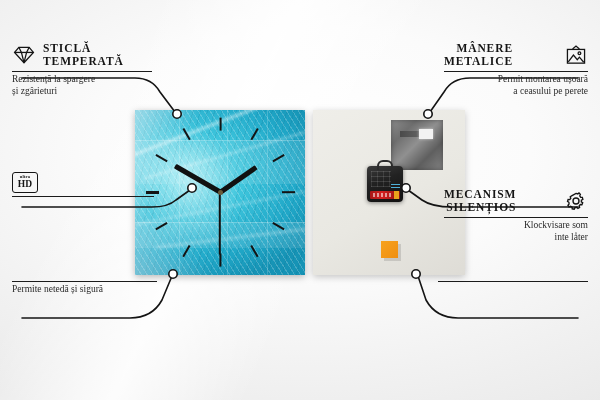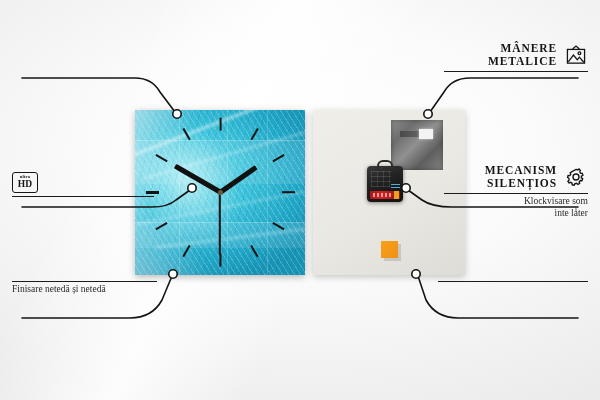--- a/index.html
+++ b/index.html
@@ -123,21 +123,21 @@
     position:absolute; left:68px; top:131px; width:17px; height:17px;
     background:linear-gradient(135deg,#f7a21e 0%,#ef8f12 100%);
     box-shadow:3px 3px 0 rgba(0,0,0,.12);
   }
 
   
   #links { position:absolute; left:0; top:0; width:600px; height:400px; pointer-events:none; }
 
   .callout { position:absolute; }
   .callout .head { display:flex; align-items:center; gap:7px; }
-  .callout.right .head { justify-content:flex-end; }
+  .callout.right .head { justify-content:space-between; }
   .callout .title {
     font-family:"Liberation Serif", serif;
     font-size:11.5px; font-weight:700; color:#151515;
     letter-spacing:.9px; line-height:13px; text-transform:uppercase;
     white-space:pre-line;
   }
   .callout.left .title { text-align:left; }
   .callout.right .title { text-align:right; }
   .callout .rule { height:1px; background:#1b1b1b; margin-top:3px; }
   .callout .sub {
@@ -156,21 +156,21 @@
     line-height:1;
   }
   .hdbox .u { font-size:4.6px; font-weight:700; letter-spacing:.2px; color:#151515; }
   .hdbox .h { font-size:9.5px; font-weight:700; letter-spacing:.2px; color:#151515; margin-top:.5px; }
 
   
   #c-glass   { left:12px;  top:42px;  width:140px; }
   #c-print   { left:12px;  top:172px; width:142px; }
   #c-edges   { left:12px;  top:278px; width:145px; }
   #c-hooks   { left:444px; top:42px;  width:144px; }
-  #c-mech    { left:444px; top:164px; width:144px; }
+  #c-mech    { left:444px; top:188px; width:144px; }
   #c-spacer  { left:438px; top:278px; width:150px; }
 </style>
 </head>
 <body>
 
 <div id="stage">
   <div class="bg-sheen"></div>
 
   <div id="product">
 
@@ -236,52 +236,73 @@
     <g fill="#ffffff" stroke="#141414" stroke-width="1.6">
       <circle cx="177" cy="114" r="4.2"></circle>
       <circle cx="192" cy="188" r="4.2"></circle>
       <circle cx="173" cy="274" r="4.2"></circle>
       <circle cx="428" cy="114" r="4.2"></circle>
       <circle cx="406" cy="188" r="4.2"></circle>
       <circle cx="416" cy="274" r="4.2"></circle>
     </g>
   </svg>
 
+  <div class="callout left" id="c-glass">
+    <div class="head">
+      <span class="ico">
+        <svg viewBox="0 0 28 24">
+            <g fill="none" stroke="currentColor" stroke-width="1.5">
+          <path d="M3 9 L8 3 H20 L25 9 L14 21 Z"></path>
+          <path d="M3 9 H25"></path>
+              <path d="M8 3 L11 9 L14 21"></path>
+              <path d="M20 3 L17 9 L14 21"></path>
+        </g>
+          </svg>
+      </span>
+      <span class="title">STICLĂ
+TEMPERATĂ</span>
+    </div>
+    <div class="rule"></div>
+    <div class="sub">Rezistență la spargere
+și zgârieturi</div>
+  </div>
 
   <div class="callout left" id="c-print">
     <div class="head">
       <span class="ico hdbox">
         <span class="u">ultra</span>
         <span class="h">HD</span>
       </span>
     </div>
     <div class="rule"></div>
   </div>
 
   <div class="callout left" id="c-edges">
     <div class="rule"></div>
-    <div class="sub">Finisare netedă și netedă</div>
+    <div class="sub">Permite netedă și sigură</div>
   </div>
 
   <div class="callout right" id="c-hooks">
     <div class="head">
       <span class="title">MÂNERE
 METALICE</span>
       <span class="ico">
         <svg viewBox="0 0 28 24">
             <g fill="none" stroke="currentColor" stroke-width="1.5">
           <path d="M10 5 L14 1.5 L18 5"></path>
           <rect x="4" y="5.5" width="20" height="16"></rect>
           <circle cx="18" cy="10" r="1.6"></circle>
           <path d="M5 20 L11 12 L15.5 17.5 L18 14.5 L23 20.5"></path>
         </g>
           </svg>
       </span>
     </div>
     <div class="rule"></div>
+    <div class="sub">Permit montarea ușoară
+a ceasului pe perete</div>
   </div>
 
   <div class="callout right" id="c-mech">
     <div class="head">
       <span class="title">MECANISM
 SILENȚIOS</span>
       <span class="ico">
         <svg viewBox="0 0 28 24">
             <g fill="none" stroke="currentColor" stroke-width="1.6">
           <path d="M14 3.2 l2.1 .5 1.4-1.1 1.6 1.7 -.7 1.7 1.1 1.7 1.9 .1 .6 2.3 -1.7 .9 -.1 2 1.6 1.1 -.9 2.2 -1.9-.2 -1.3 1.5 .5 1.8 -2 1.3 -1.4-1.3 -2 .4 -.9 1.7 -2.3-.4 -.2-1.9 -1.7-1 -1.8 .7 -1.3-2 1.3-1.4 -.2-2 -1.6-1 .7-2.2 1.9 .1 1.2-1.6 -.6-1.8 2.1-1.2z"></path>

